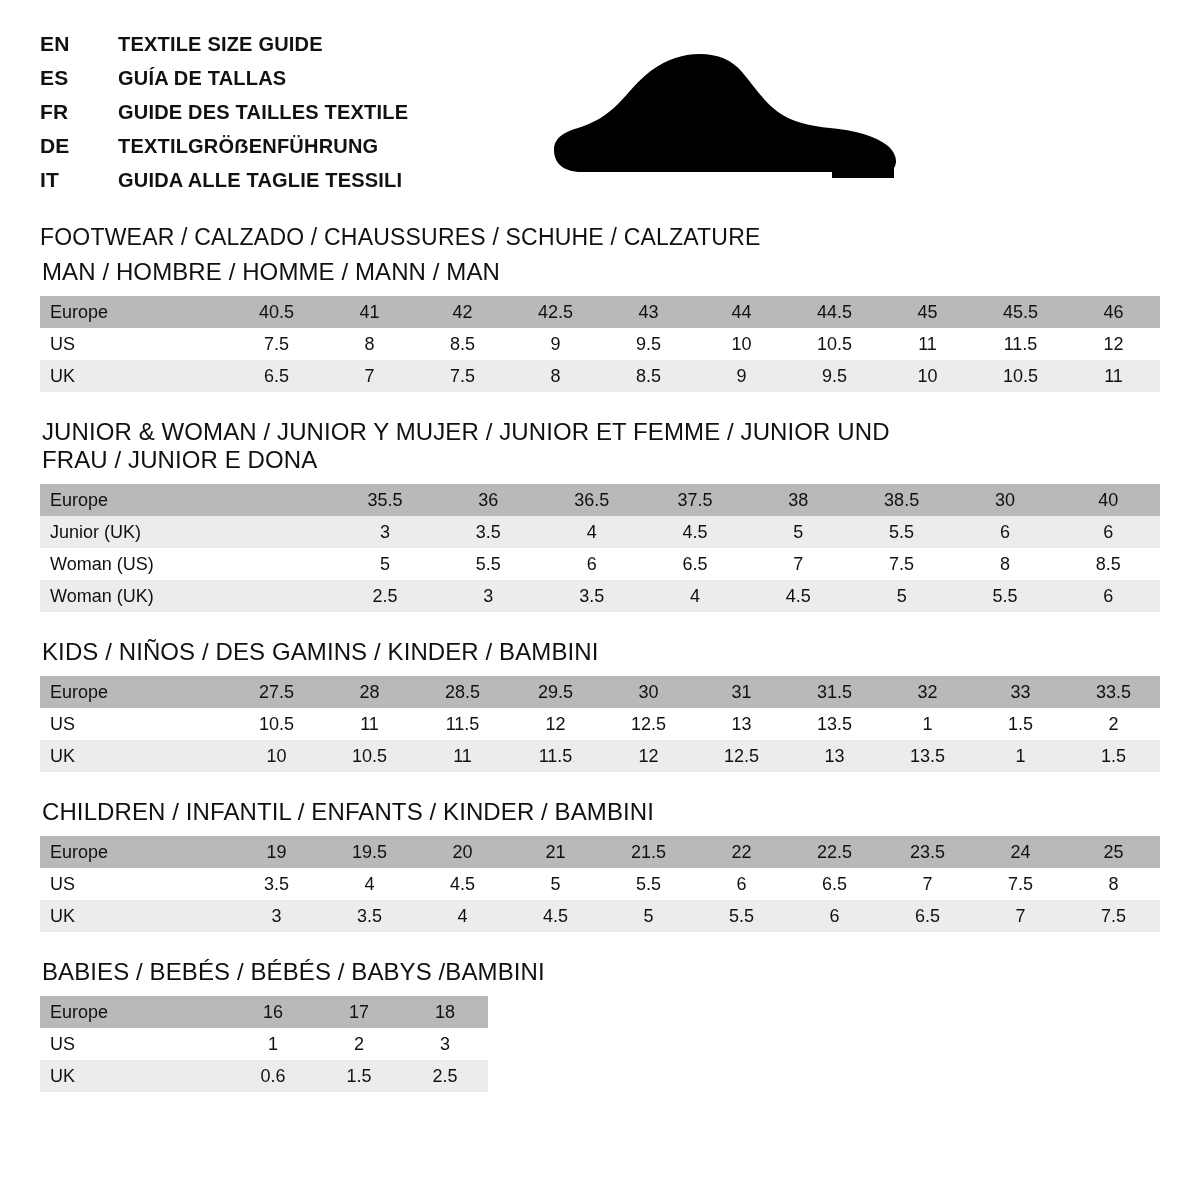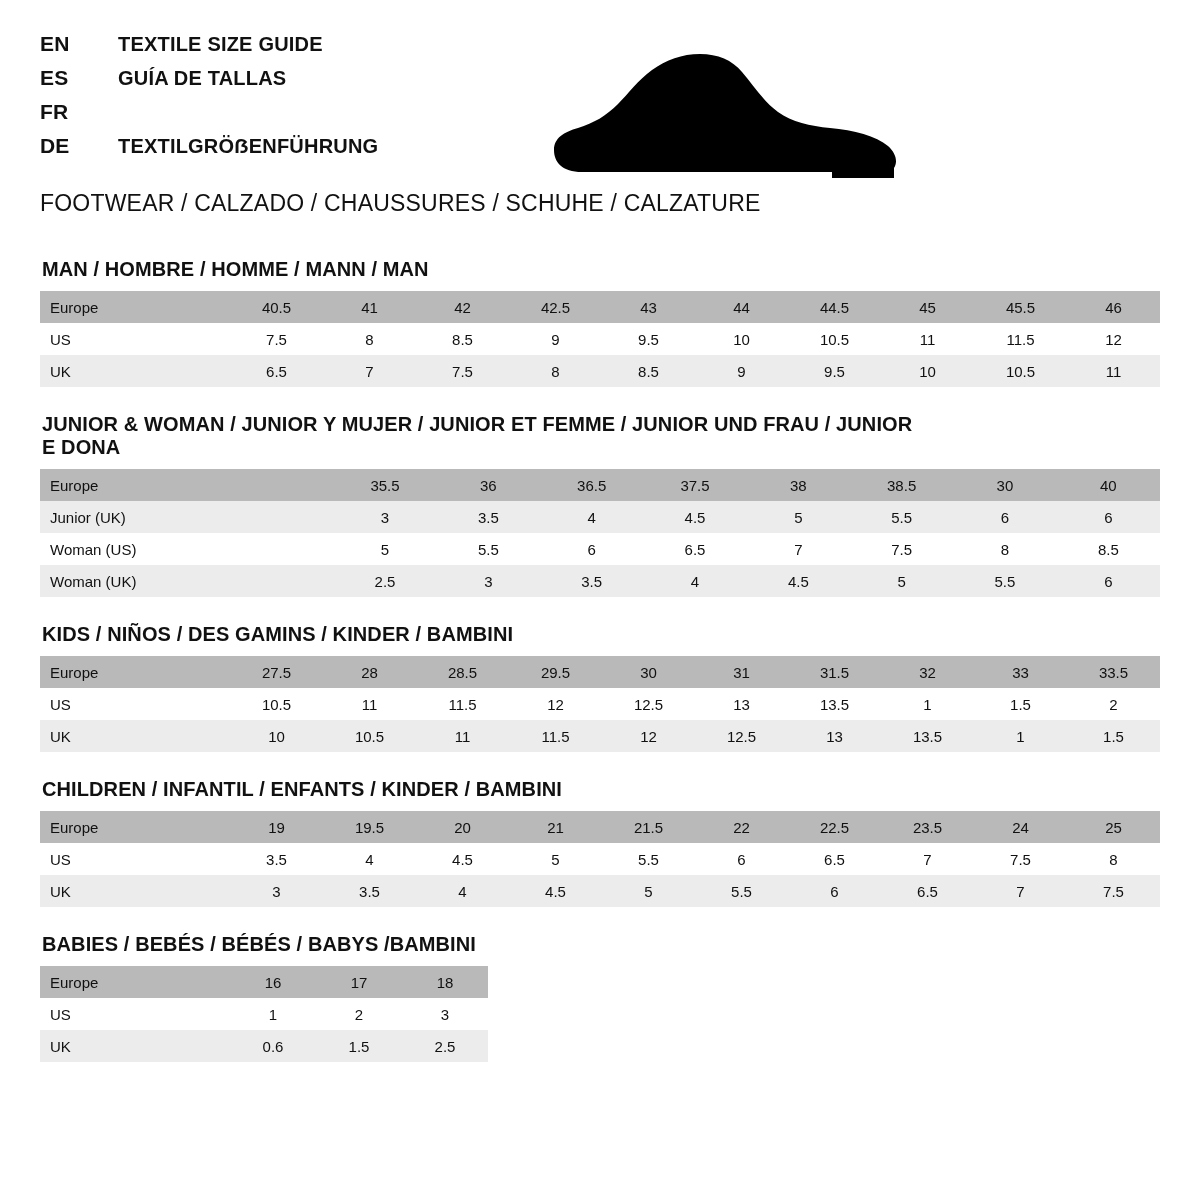--- a/index.html
+++ b/index.html
@@ -51,29 +51,29 @@
     position: absolute;
     top: 18px;
     right: 18px;
     width: 360px;
     height: 130px;
   }
 
   
   .section { margin-top: 6px; }
   .section-title {
-    font-weight: bold;
-    font-size: 20px;
+    font-weight: normal;
+    font-size: 24px;
     margin: 26px 0 10px 2px;
     letter-spacing: 0.1px;
   }
   table {
     border-collapse: collapse;
     table-layout: fixed;
-    font-size: 15px;
+    font-size: 18px;
   }
   table.full { width: 1120px; }
   table.babies { width: 448px; }
   td {
     height: 32px;
     text-align: center;
     vertical-align: middle;
     padding: 0;
   }
   td.label {
@@ -99,24 +99,29 @@
       <div class="lang-row">
         <span class="lang-code">EN</span>
         <span class="lang-title">TEXTILE SIZE GUIDE</span>
       </div>
       <div class="lang-row">
         <span class="lang-code">ES</span>
         <span class="lang-title">GUÍA DE TALLAS</span>
       </div>
       <div class="lang-row">
         <span class="lang-code">FR</span>
+        <span class="lang-title">GUIDE DES TAILLES TEXTILE</span>
       </div>
       <div class="lang-row">
         <span class="lang-code">DE</span>
         <span class="lang-title">TEXTILGRÖẞENFÜHRUNG</span>
+      </div>
+      <div class="lang-row">
+        <span class="lang-code">IT</span>
+        <span class="lang-title">GUIDA ALLE TAGLIE TESSILI</span>
       </div>
     </div>
 
     <div class="footwear-line">FOOTWEAR / CALZADO / CHAUSSURES / SCHUHE / CALZATURE</div>
 
     <svg class="shoe" viewBox="0 0 360 130" aria-hidden="true">
       <path fill="#000000" d="M40 122 C20 122 12 112 12 100 C12 88 22 82 36 78 C52 73 64 66 76 54 C86 44 96 30 110 20 C124 10 140 4 158 4 C176 4 190 10 200 22 C212 36 222 52 236 62 C250 72 268 76 288 78 C312 80 334 86 346 96 C354 103 356 112 352 118 C349 122 343 122 336 122 L40 122 Z"></path>
       <rect fill="#000000" x="290" y="110" width="62" height="18"></rect>
     </svg>
   </div>

